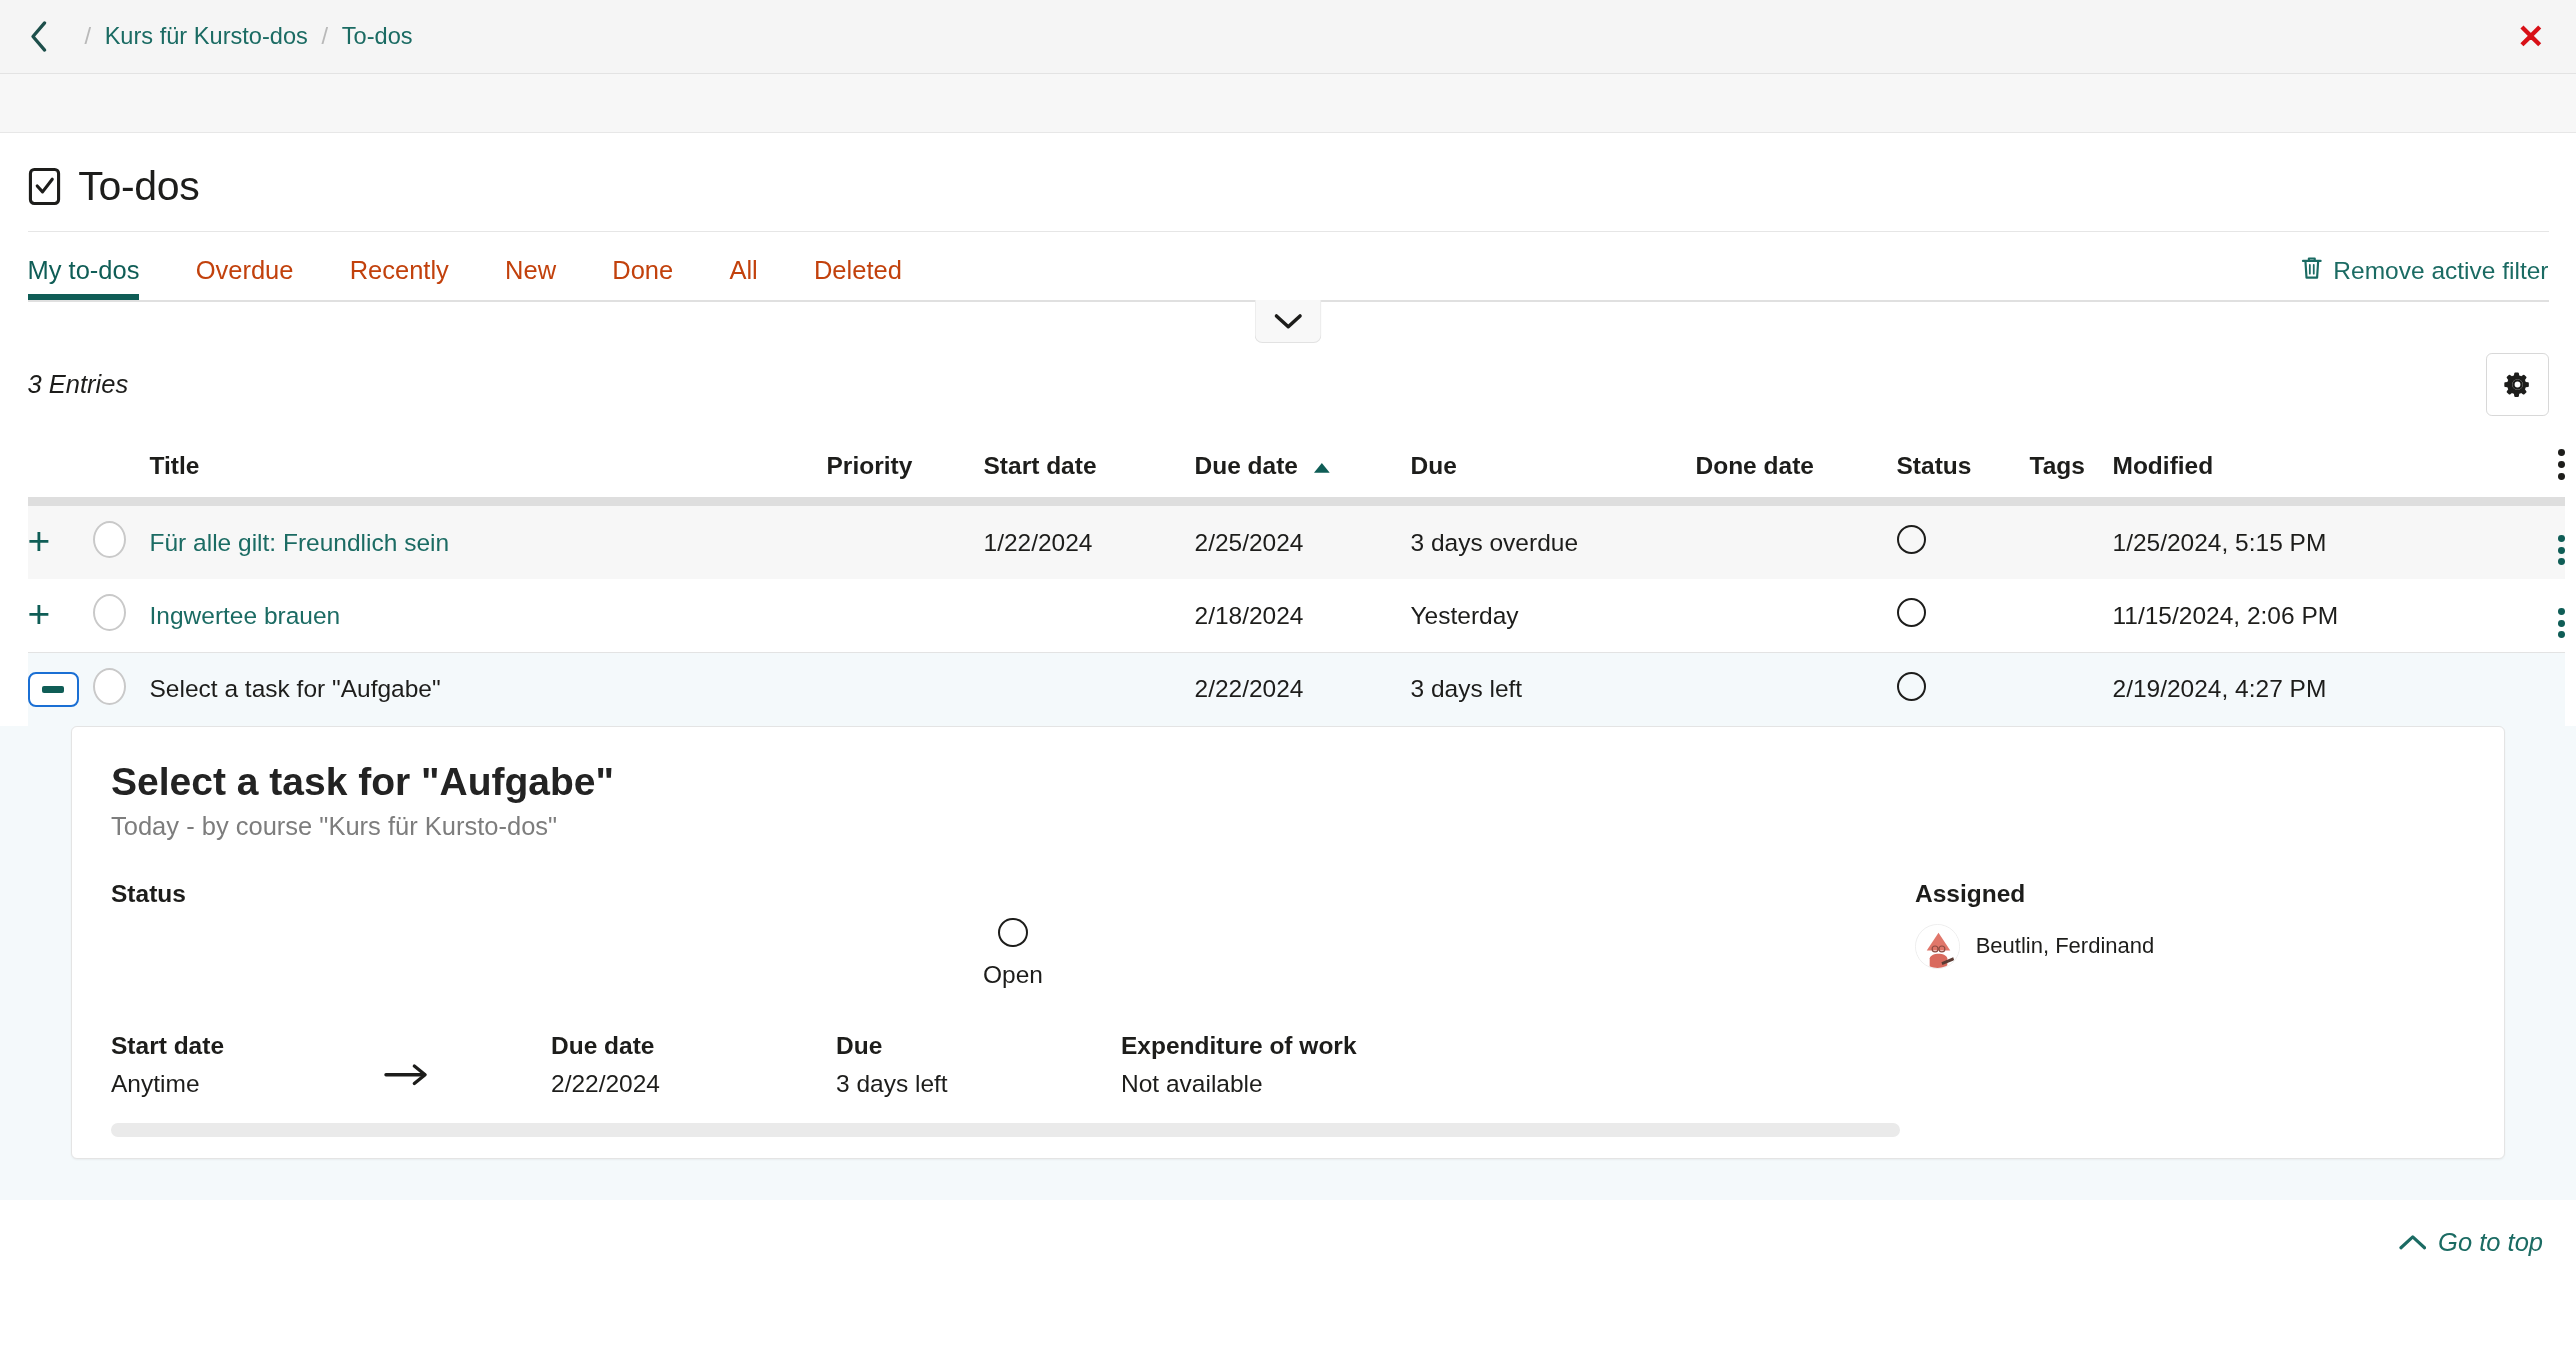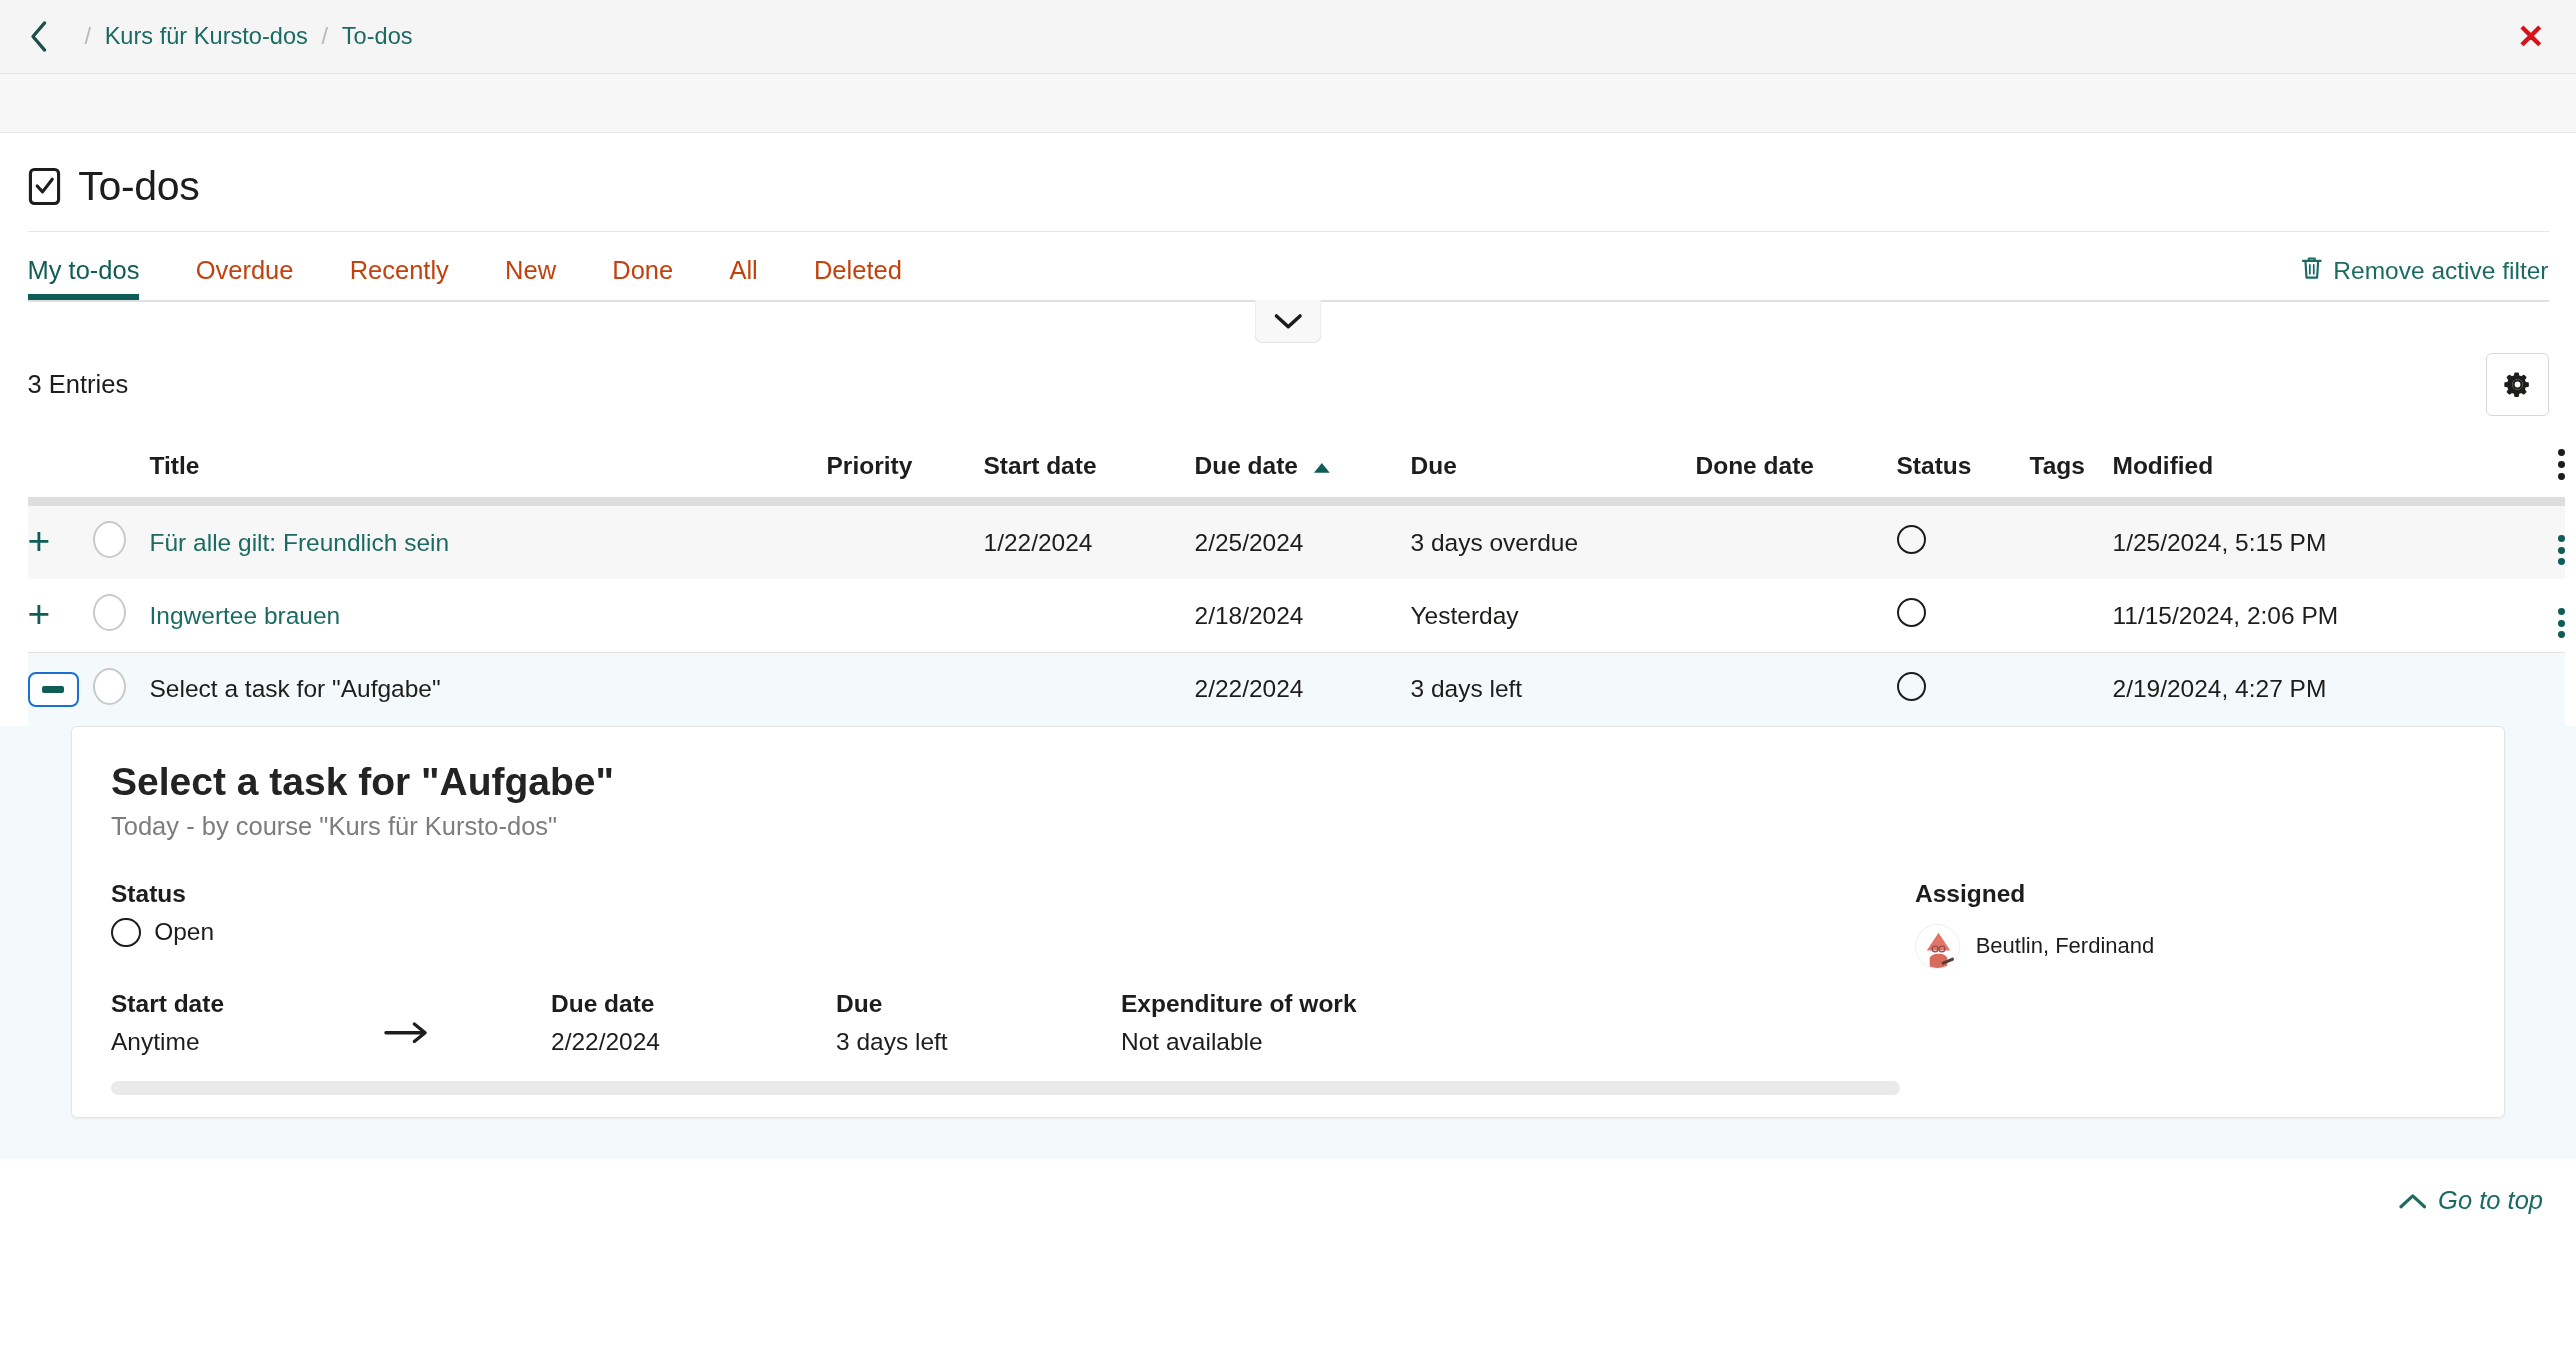--- a/index.html
+++ b/index.html
@@ -144,21 +144,21 @@
   }
 
   
   .entries-row {
     margin: 0 27.5px;
     padding-top: 51px;
     display: flex;
     align-items: center;
     min-height: 79px;
   }
-  .entries-count { font-size: 25.5px; color: #1d1d1b; }
+  .entries-count { font-size: 25.5px; color: #1d1d1b; font-style: italic; }
   .gear-btn {
     margin-left: auto;
     width: 63px; height: 63px;
     border: 1px solid #d8d8d8;
     border-radius: 5.9px;
     background: #fff;
     display: flex;
     align-items: center;
     justify-content: center;
     cursor: pointer;
@@ -269,21 +269,21 @@
   .detail-grid {
     display: flex;
     margin-top: 39px;
   }
   .detail-left { flex: 1 1 auto; }
   .detail-right { width: 550px; flex: 0 0 550px; }
 
   .fld-label { font-size: 24.5px; font-weight: bold; color: #1d1d1b; }
   .fld-value { font-size: 24.5px; color: #1d1d1b; margin-top: 9.8px; }
 
-  .status-line { display: flex; align-items: center; gap: 13.7px; margin-top: 9.8px; }
+  .status-line { display: flex; align-items: center; gap: 13.7px; margin-top: 9.8px; flex-direction: column; }
   .status-radio {
     width: 29.5px; height: 29.5px;
     border: 2.9px solid #1d1d1b;
     border-radius: 50%;
     display: inline-block;
   }
 
   .fields-row {
     display: flex;
     align-items: flex-start;

